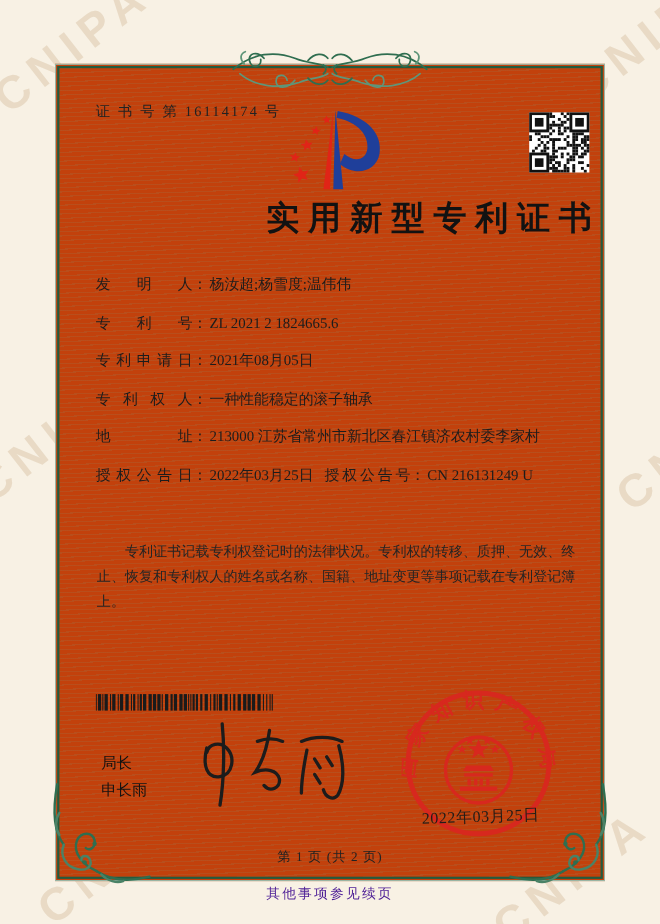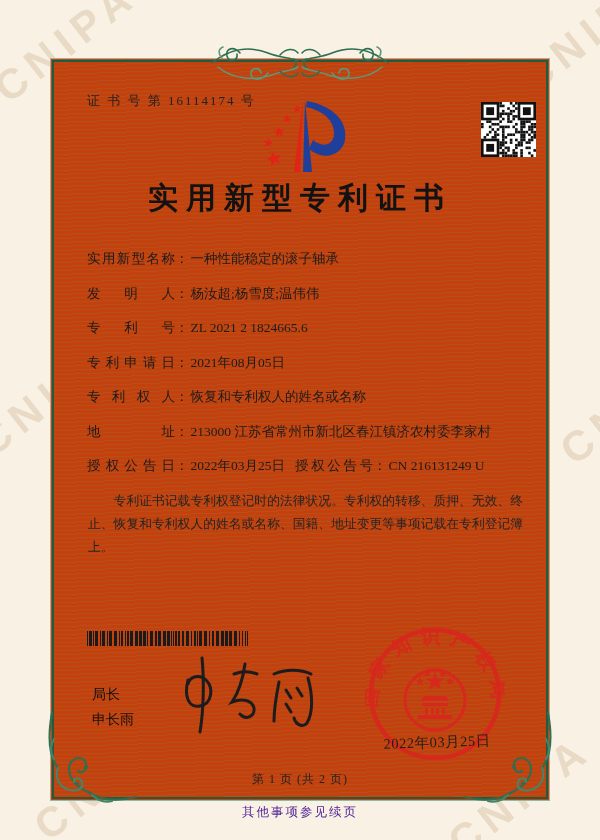--- a/index.html
+++ b/index.html
@@ -31,21 +31,21 @@
   }
   .ornament-top{position:absolute;left:50%;top:-26px;transform:translateX(-50%);}
   .corner{position:absolute;bottom:-12px;width:100px;height:100px;}
   .corner.bl{left:-14px;}
   .corner.br{right:-14px;transform:scaleX(-1);}
   
   .cert-no{position:absolute;left:33px;top:30px;font-size:13px;letter-spacing:2px;color:#222;}
   .logo{position:absolute;left:202px;top:26px;}
   .qr{position:absolute;left:427px;top:40px;}
   .title{
-    position:absolute;left:0;right:0;top:116px;text-align:center;
+    position:absolute;left:0;right:0;top:116px;text-align:right;
     font-size:30px;font-weight:bold;letter-spacing:8px;color:#121212;
   }
   
   .fields{position:absolute;left:33px;top:188px;width:448px;font-size:13.5px;color:#1c1c1c;}
   .f-row{margin-bottom:16px;line-height:18.5px;white-space:nowrap;}
   .f-label{display:inline-block;width:88px;text-align:justify;text-align-last:justify;vertical-align:baseline;}
   .f-label.second{width:78px;margin-left:10px;}
   .f-colon{display:inline-block;}
   .f-value{display:inline-block;margin-left:2px;}
   
@@ -281,33 +281,30 @@
         <rect x="41.904761904761905" y="5.238095238095238" width="7.857142857142858" height="7.857142857142858" fill="#111"></rect>
         <rect x="0" y="36.666666666666664" width="18.333333333333332" height="18.333333333333332" fill="#111"></rect>
         <rect x="2.619047619047619" y="39.285714285714285" width="13.095238095238095" height="13.095238095238095" fill="#fff"></rect>
         <rect x="5.238095238095238" y="41.904761904761905" width="7.857142857142858" height="7.857142857142858" fill="#111"></rect>
       </svg>
 
     <div class="title">实用新型专利证书</div>
 
     <div class="fields">
       <div class="f-row">
-        <span class="f-label">实用新型名称</span><span class="f-colon">：</span><span class="f-value">一种性能稳定的滚子轴承</span>
-      </div>
-      <div class="f-row">
         <span class="f-label">发明人</span><span class="f-colon">：</span><span class="f-value">杨汝超;杨雪度;温伟伟</span>
       </div>
       <div class="f-row">
         <span class="f-label">专利号</span><span class="f-colon">：</span><span class="f-value">ZL 2021 2 1824665.6</span>
       </div>
       <div class="f-row">
         <span class="f-label">专利申请日</span><span class="f-colon">：</span><span class="f-value">2021年08月05日</span>
       </div>
       <div class="f-row">
-        <span class="f-label">专利权人</span><span class="f-colon">：</span><span class="f-value">恢复和专利权人的姓名或名称</span>
+        <span class="f-label">专利权人</span><span class="f-colon">：</span><span class="f-value">一种性能稳定的滚子轴承</span>
       </div>
       <div class="f-row">
         <span class="f-label">地址</span><span class="f-colon">：</span><span class="f-value">213000 江苏省常州市新北区春江镇济农村委李家村</span>
       </div>
       <div class="f-row">
         <span class="f-label">授权公告日</span><span class="f-colon">：</span><span class="f-value">2022年03月25日</span><span class="f-label second">授权公告号</span><span class="f-colon">：</span><span class="f-value">CN 216131249 U</span>
       </div>
     </div>
 
     <div class="body-text">

